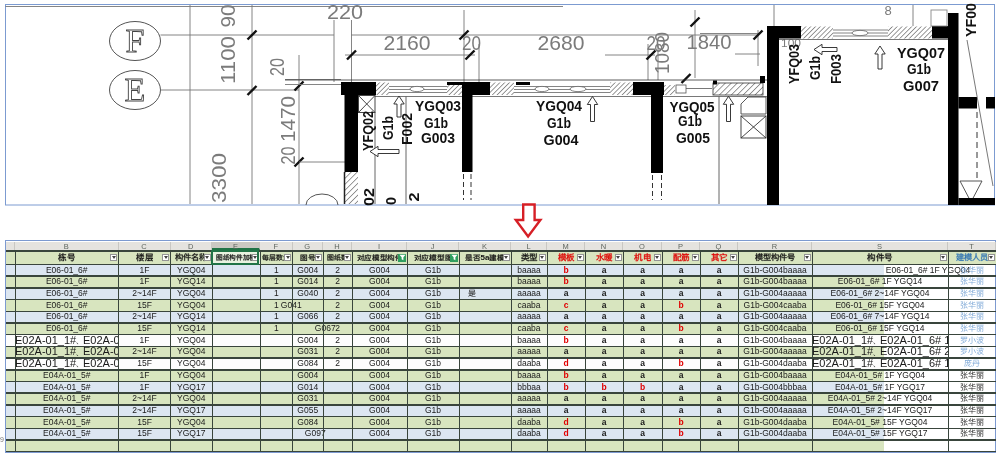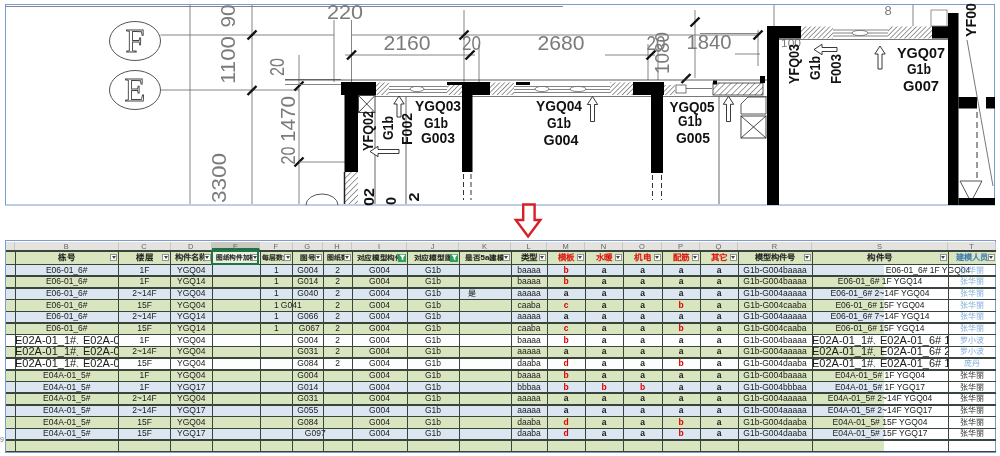--- a/index.html
+++ b/index.html
@@ -836,21 +836,21 @@
         </svg><svg class="zh nblue" width="8" height="8" viewBox="0 0 1000 1000">
           <use href="#z4E3D"></use>
         </svg></div>
 </div>
 
 <div class="drow" style="top:82px;height:11.7px;background:#d8e5bf">
 <div class="dc" style="left:9px;width:103.5px">E06-01_6#</div>
 <div class="dc" style="left:112.5px;width:52px">15F</div>
 <div class="dc" style="left:164.5px;width:41.5px">YGQ14</div>
 <div class="dc" style="left:254px;width:32.5px">1</div>
-<div class="dc" style="left:288px;width:30.5px">G067</div>
+<div class="dc" style="left:304px;width:30.5px">G067</div>
 <div class="dc" style="left:317px;width:29px">2</div>
 <div class="dc" style="left:346px;width:55px">G004</div>
 <div class="dc" style="left:401px;width:52px">G1b</div>
 <div class="dc" style="left:505px;width:36px">caaba</div>
 <div class="dc bld red" style="left:541px;width:38px">c</div>
 <div class="dc bld" style="left:579px;width:38px">a</div>
 <div class="dc bld" style="left:617px;width:39px">a</div>
 <div class="dc bld red" style="left:656px;width:38px">b</div>
 <div class="dc bld" style="left:694px;width:38px">a</div>
 <div class="dc" style="left:732px;width:74px">G1b-G004caaba</div>

